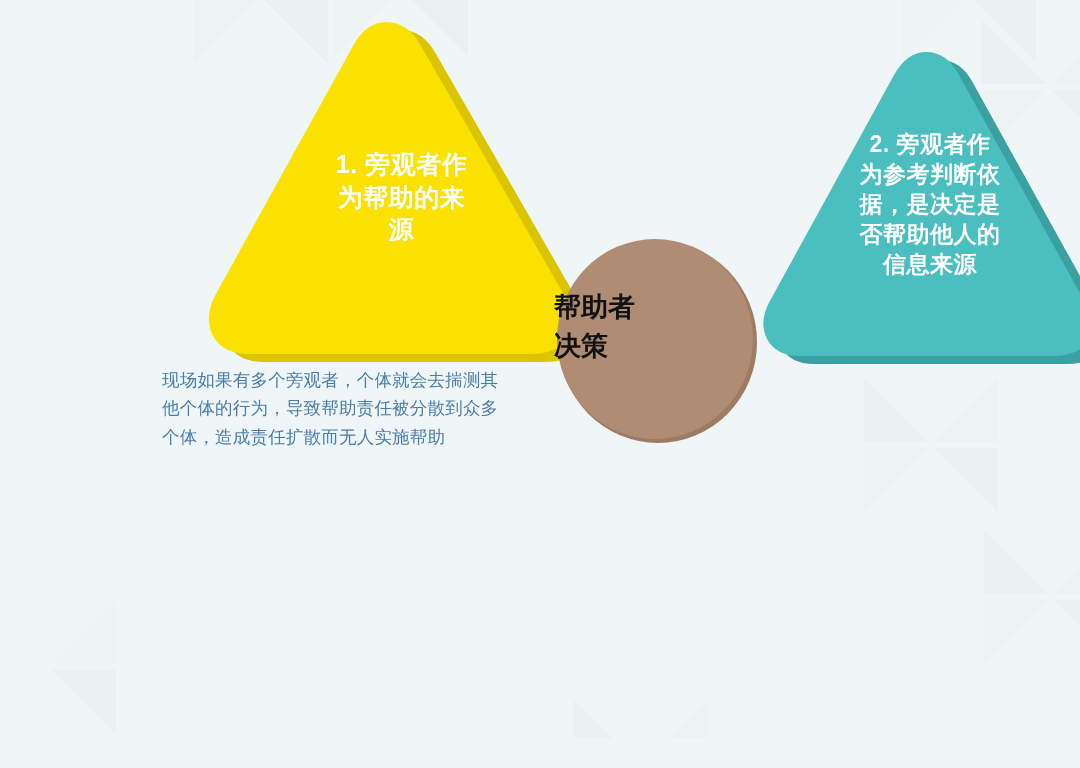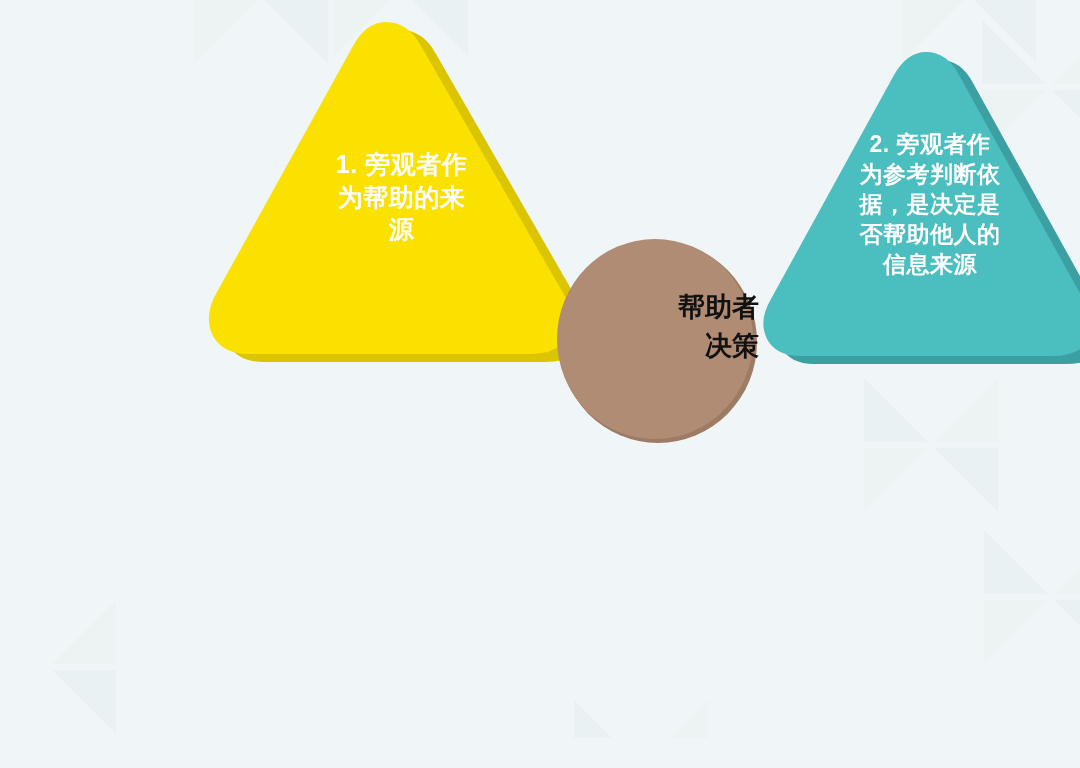--- a/index.html
+++ b/index.html
@@ -86,21 +86,21 @@
 
   
   #node-center {
     left: 510px; top: 238px;
     width: 205px; height: 205px;
   }
   #label-center {
     position: absolute;
     left: 0; top: 50px;
     width: 205px;
-    text-align: right;
+    text-align: left;
     color: #111111;
     font-weight: bold;
     font-size: 27px;
     line-height: 1.45;
     white-space: pre-line;
   }
 
   
   #caption {
     position: absolute;
@@ -231,14 +231,15 @@
       <svg width="205" height="205" viewBox="0 0 205 205">
         <ellipse cx="104" cy="104" rx="99" ry="101" fill="#9d7b65"></ellipse>
         <ellipse cx="101" cy="101" rx="98" ry="100" fill="#b08c74"></ellipse>
       </svg>
       <div id="label-center">帮助者
 决策</div>
     </div>
 
   </div>
 
+  <div id="caption">现场如果有多个旁观者，个体就会去揣测其他个体的行为，导致帮助责任被分散到众多个体，造成责任扩散而无人实施帮助</div>
 
 </div>
 
 </body></html>

